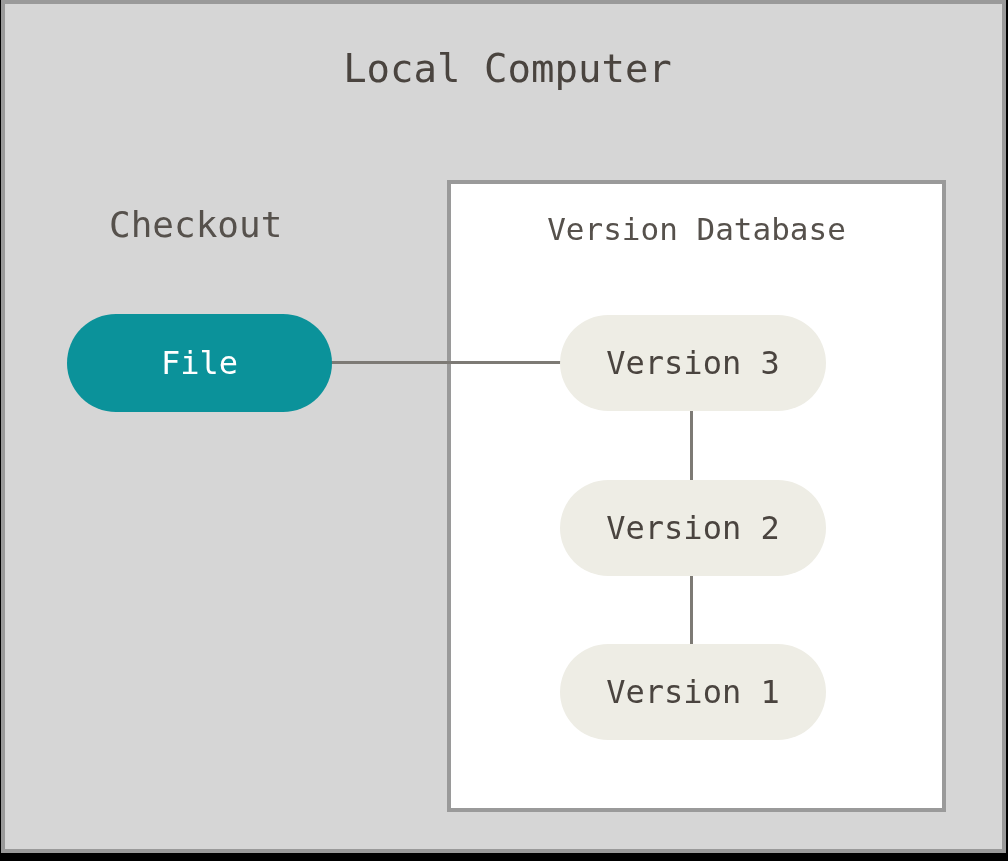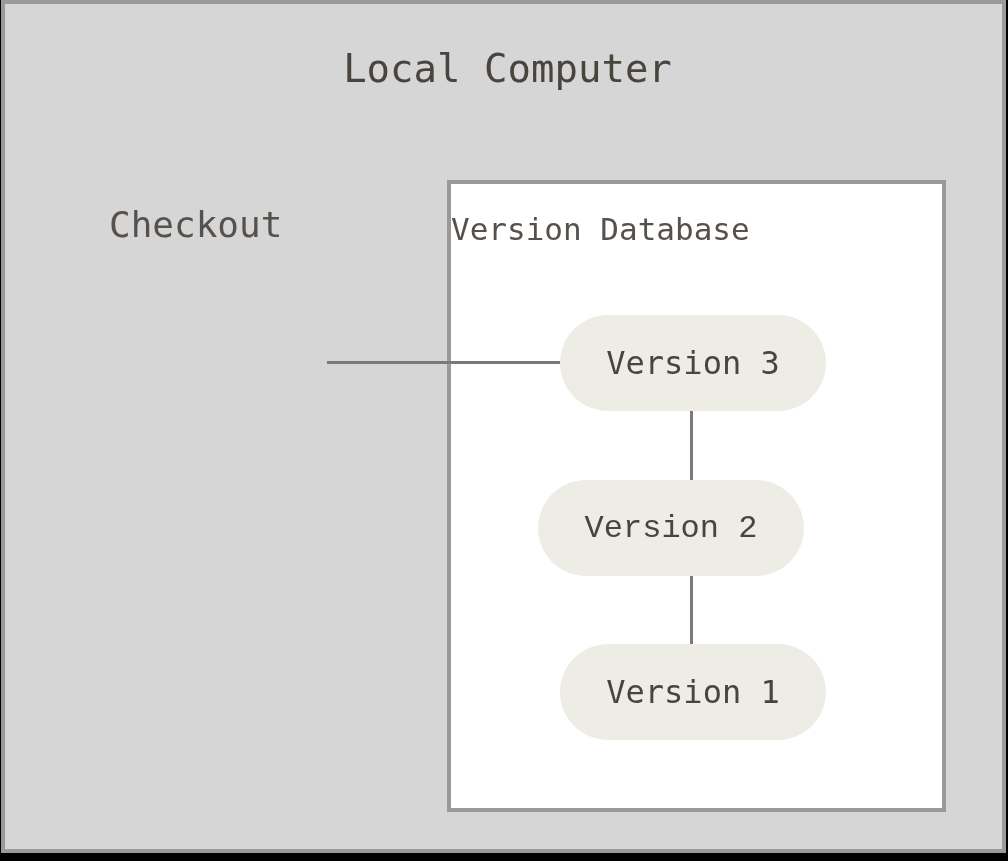--- a/index.html
+++ b/index.html
@@ -56,21 +56,21 @@
     height: 632px;
     background: #ffffff;
     border: 4px solid #9a9a9a;
     box-sizing: border-box;
   }
   #version-database-title {
     position: absolute;
     left: 0px;
     top: 24px;
     width: 491px;
-    text-align: left;
+    text-align: center;
     font-size: 31px;
     line-height: 42px;
     color: #56514c;
     white-space: pre;
   }
   
   .edge-h {
     position: absolute;
     height: 3px;
     background: #7d7a75;
@@ -116,21 +116,21 @@
   }
   .node-version {
     width: 266px;
     height: 96px;
     background: #eeede5;
     border-radius: 48px;
     color: #4a443f;
     font-size: 32px;
   }
   #node-version-3 { left: 555px; top: 311px; text-align: center; }
-  #node-version-2 { left: 533px; top: 476px; font-family: Liberation Mono, monospace; }
+  #node-version-2 { left: 555px; top: 476px; }
   #node-version-1 { left: 555px; top: 640px; }
 </style>
 </head>
 <body>
 
 <div id="canvas">
 
   <div id="outer-panel">
 
     <div id="diagram-title">Local Computer</div>
@@ -138,20 +138,21 @@
     <div id="checkout-label">Checkout</div>
 
     <div id="version-database-box">
       <div id="version-database-title">Version Database</div>
     </div>
 
     <div class="edge-h" id="edge-file-v3"></div>
     <div class="edge-v" id="edge-v3-v2"></div>
     <div class="edge-v" id="edge-v2-v1"></div>
 
+    <div class="node" id="node-file">File</div>
 
     <div class="node node-version" id="node-version-3">Version 3</div>
 
     <div class="node node-version" id="node-version-2">Version 2</div>
 
     <div class="node node-version" id="node-version-1">Version 1</div>
 
   </div>
 </div>
 

